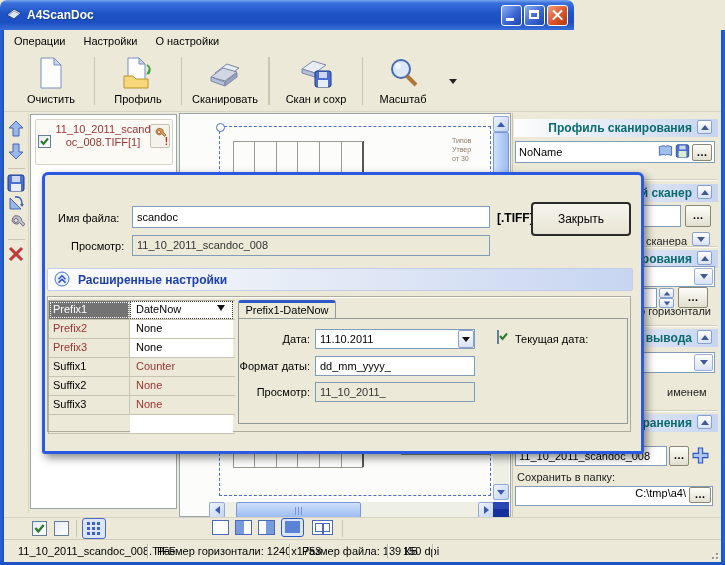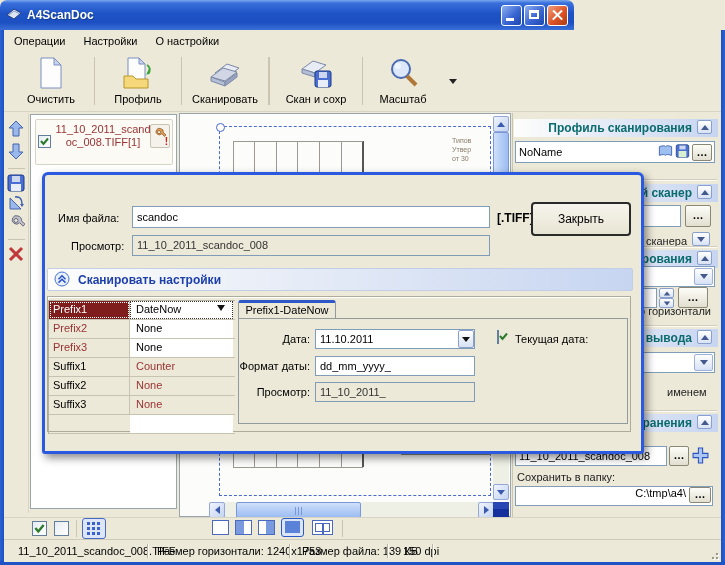--- a/index.html
+++ b/index.html
@@ -93,21 +93,21 @@
     border:2px solid #2a2a2a;border-radius:4px;text-align:center;line-height:30px;font-size:12px;box-sizing:border-box;}
   .advbar{position:absolute;left:2px;top:93px;width:586px;height:23px;background:linear-gradient(90deg,#fdfdfb,#c7d5f1);
     border:1px solid #c2cde6;display:flex;align-items:center;box-sizing:border-box;border-radius:2px;}
   .advbar .t{color:#1c3faa;font-weight:bold;font-size:12px;margin-left:8px;}
   .groupbox{position:absolute;left:2px;top:121px;width:584px;height:136px;border:1px solid #aeab9c;box-shadow:inset 1px 1px 0 #fff;box-sizing:border-box;}
   .rtable{position:absolute;left:3px;top:125px;width:186px;border-top:1px solid #b5b2a2;border-left:1px solid #b5b2a2;}
   .rrow{display:flex;height:18px;border-bottom:1px solid #c6c3b2;}
   .rc1{width:81px;border-right:1px solid #c6c3b2;padding:2px 0 0 4px;box-sizing:border-box;}
   .rc2{width:103px;padding:2px 0 0 6px;box-sizing:border-box;background:#fff;}
   .red{color:#9a3333;} .beige{background:#ece9d8;}
-  .sel{background:#7f1d1d;color:#fff;outline:1px dotted #fff;outline-offset:-2px;}
+  .sel{background:#737373;color:#fff;outline:1px dotted #fff;outline-offset:-2px;}
   .combo-cell{background:#fff;outline:1px dotted #333;outline-offset:-1px;position:relative;}
   .tab{position:absolute;left:193px;top:125px;width:98px;height:19px;background:#ece9d8;
     border:1px solid #919b9c;border-bottom:none;border-top:3px solid #2e58c8;border-radius:3px 3px 0 0;
     text-align:center;line-height:15px;box-sizing:border-box;}
   .tabpanel{position:absolute;left:193px;top:143px;width:390px;height:106px;border:1px solid #919b9c;background:#ece9d8;box-sizing:border-box;}
   .flabel{position:absolute;text-align:right;width:115px;}
   .field{position:absolute;height:20px;}
 </style>
 </head>
 <body>
@@ -436,21 +436,21 @@
     <div class="abs" style="left:26px;top:65px">Просмотр:</div>
     <div class="abs sunken ro" style="left:87px;top:60px;width:358px;height:21px;padding:3px 0 0 4px;color:#333">11_10_2011_scandoc_008</div>
 
     <div class="advbar">
       <span style="margin-left:6px">
         <svg width="16" height="16" viewBox="0 0 16 16">
             <circle cx="8" cy="8" r="7" fill="#e8f0fc" stroke="#4a72d8"></circle>
             <path d="M4.5 8.2 L8 4.8 11.5 8.2 M4.5 11.6 L8 8.2 11.5 11.6" stroke="#2a52c8" fill="none" stroke-width="1.5"></path>
           </svg>
       </span>
-      <span class="t">Сканировать настройки</span>
+      <span class="t">Расширенные настройки</span>
     </div>
 
     <div class="groupbox"></div>
 
     
     <div class="rtable">
       <div class="rrow">
         <div class="rc1 sel">Prefix1</div>
         <div class="rc2 combo-cell">DateNow</div>
         <span style="position:absolute;left:168px;top:4px;width:0;height:0;border-left:4px solid transparent;border-right:4px solid transparent;border-top:6px solid #111"></span>

